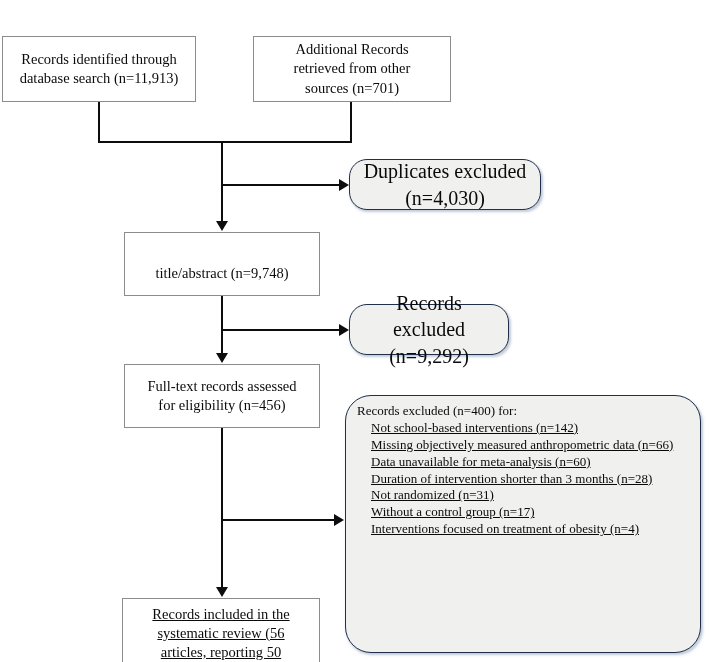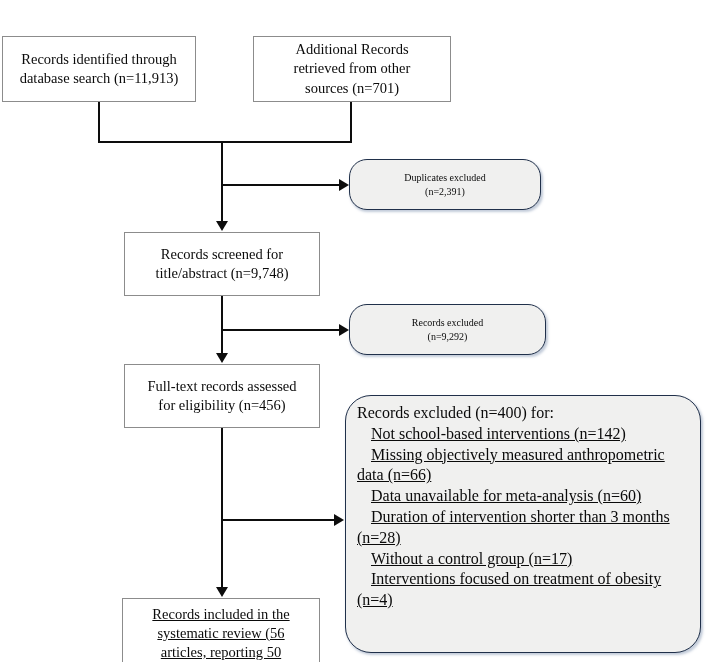--- a/index.html
+++ b/index.html
@@ -35,33 +35,33 @@
     background: #ffffff;
     border: 1px solid #8c8c8c;
     font-size: 14.5px;
     padding: 4px 6px;
   }
 
   .round-node {
     background: #f0f0ef;
     border: 1.4px solid #20304a;
     border-radius: 18px;
-    font-size: 10px;
+    font-size: 20px;
     padding: 11px 8px;
     box-shadow: 1.5px 2px 2.5px rgba(120,140,170,0.45);
   }
 
   .round-node.list-node {
     border-radius: 26px;
     align-items: flex-start;
     justify-content: flex-start;
     text-align: left;
     padding: 7px 9px 7px 11px;
     line-height: 1.30;
-    font-size: 16px;
+    font-size: 13px;
   }
 
   .excl-list {
     margin: 0;
     padding: 0;
     list-style: none;
     width: 100%;
   }
   .excl-head { text-indent: 0; }
   .excl-item { text-indent: 14px; text-decoration: underline; }
@@ -117,38 +117,38 @@
 
   <div class="vline" style="left:221px; top:109px; height:81px;"></div>
   <div class="arrow-down" style="left:216px; top:189px;"></div>
 
   <div class="hline" style="left:221px; top:152px; width:120px;"></div>
   <div class="arrow-right" style="left:339px; top:147px;"></div>
 
   <div class="node round-node" style="left:349px; top:127px; width:192px; height:51px;">
     <div>
       <span>Duplicates excluded</span><br>
-      <span>(n=2,391)</span>
+      <span>(n=4,030)</span>
     </div>
   </div>
 
   <div class="node rect-node" style="left:124px; top:200px; width:196px; height:64px;">
     <div>
-      <span>Records screened for</span><br>
+      <br>
       <span>title/abstract (n=9,748)</span>
     </div>
   </div>
 
   <div class="vline" style="left:221px; top:264px; height:58px;"></div>
   <div class="arrow-down" style="left:216px; top:321px;"></div>
 
   <div class="hline" style="left:221px; top:297px; width:120px;"></div>
   <div class="arrow-right" style="left:339px; top:292px;"></div>
 
-  <div class="node round-node" style="left:349px; top:272px; width:197px; height:51px;">
+  <div class="node round-node" style="left:349px; top:272px; width:160px; height:51px;">
     <div>
       <span>Records excluded</span><br>
       <span>(n=9,292)</span>
     </div>
   </div>
 
   <div class="node rect-node" style="left:124px; top:332px; width:196px; height:64px;">
     <div>
       <span>Full-text records assessed</span><br>
       <span>for eligibility (n=456)</span>
@@ -161,20 +161,21 @@
   <div class="hline" style="left:221px; top:487px; width:115px;"></div>
   <div class="arrow-right" style="left:334px; top:482px;"></div>
 
   <div class="node round-node list-node" style="left:345px; top:363px; width:356px; height:258px;">
     <ul class="excl-list">
       <li class="excl-head">Records excluded (n=400) for:</li>
       <li class="excl-item">Not school-based interventions (n=142)</li>
       <li class="excl-item">Missing objectively measured anthropometric data (n=66)</li>
       <li class="excl-item">Data unavailable for meta-analysis (n=60)</li>
       <li class="excl-item">Duration of intervention shorter than 3 months (n=28)</li>
+      <li class="excl-item">Not randomized (n=31)</li>
       <li class="excl-item">Without a control group (n=17)</li>
       <li class="excl-item">Interventions focused on treatment of obesity (n=4)</li>
     </ul>
   </div>
 
   <div class="node rect-node" style="left:122px; top:566px; width:198px; height:90px;text-decoration:underline;">
     <div>
       <span>Records included in the</span><br>
       <span>systematic review (56</span><br>
       <span>articles, reporting 50</span><br>

